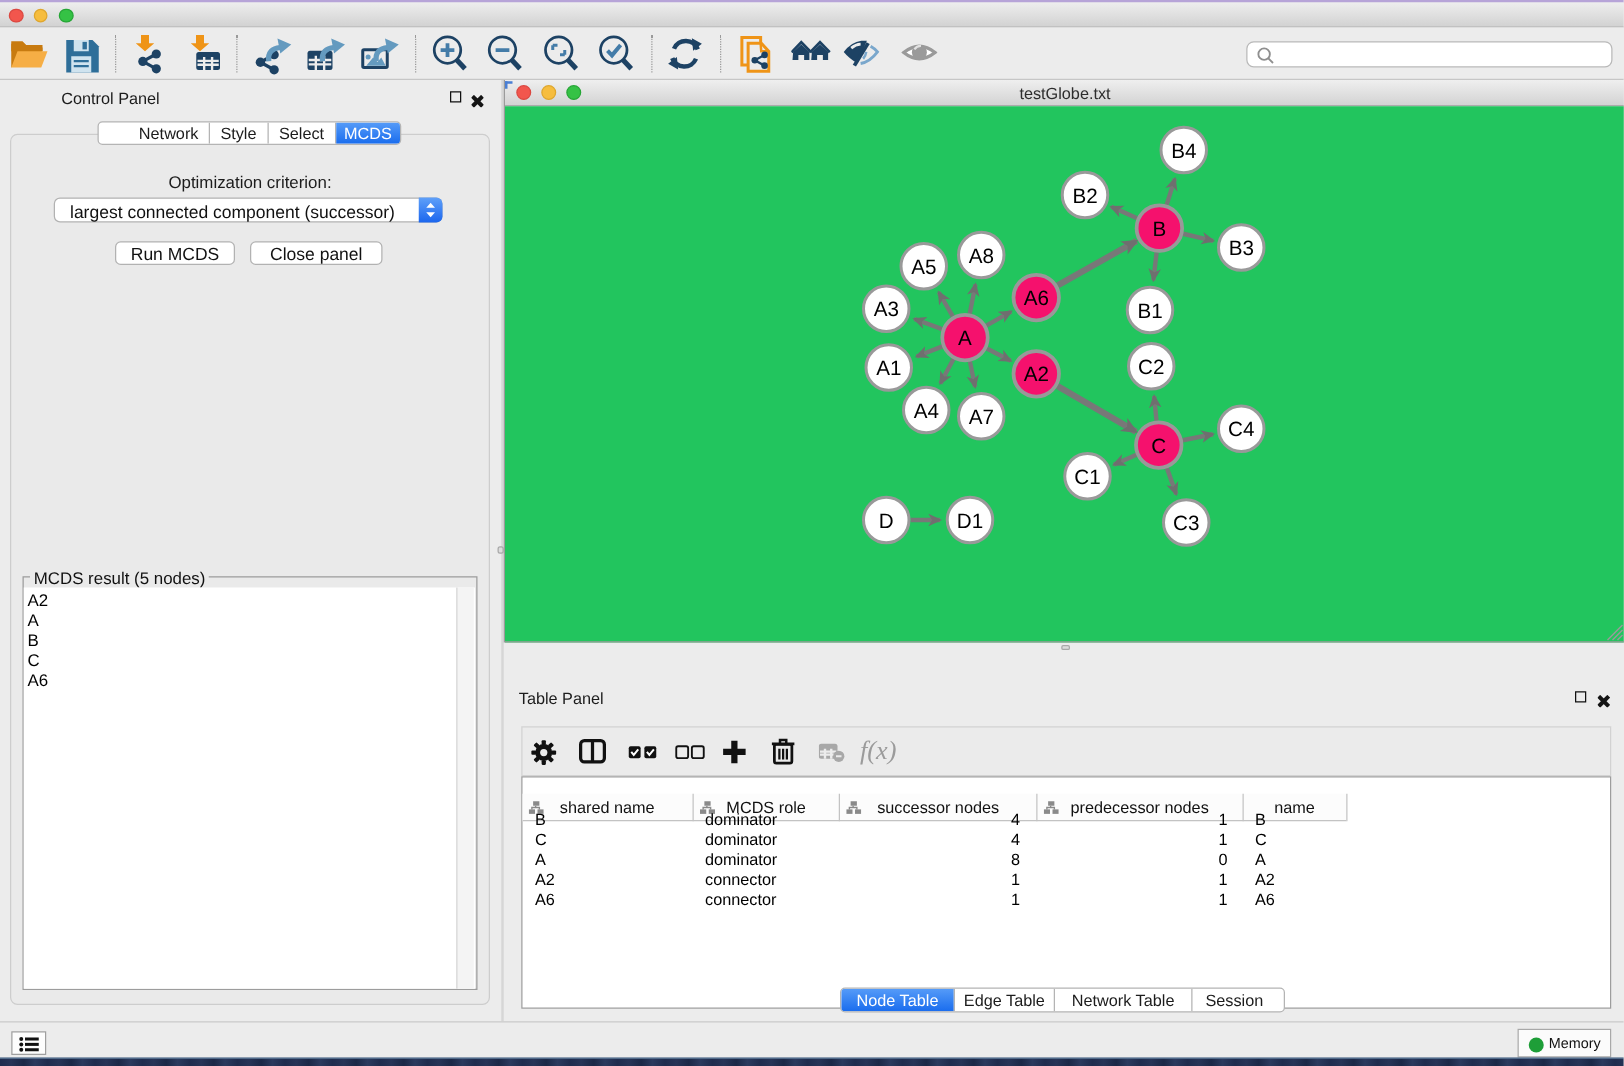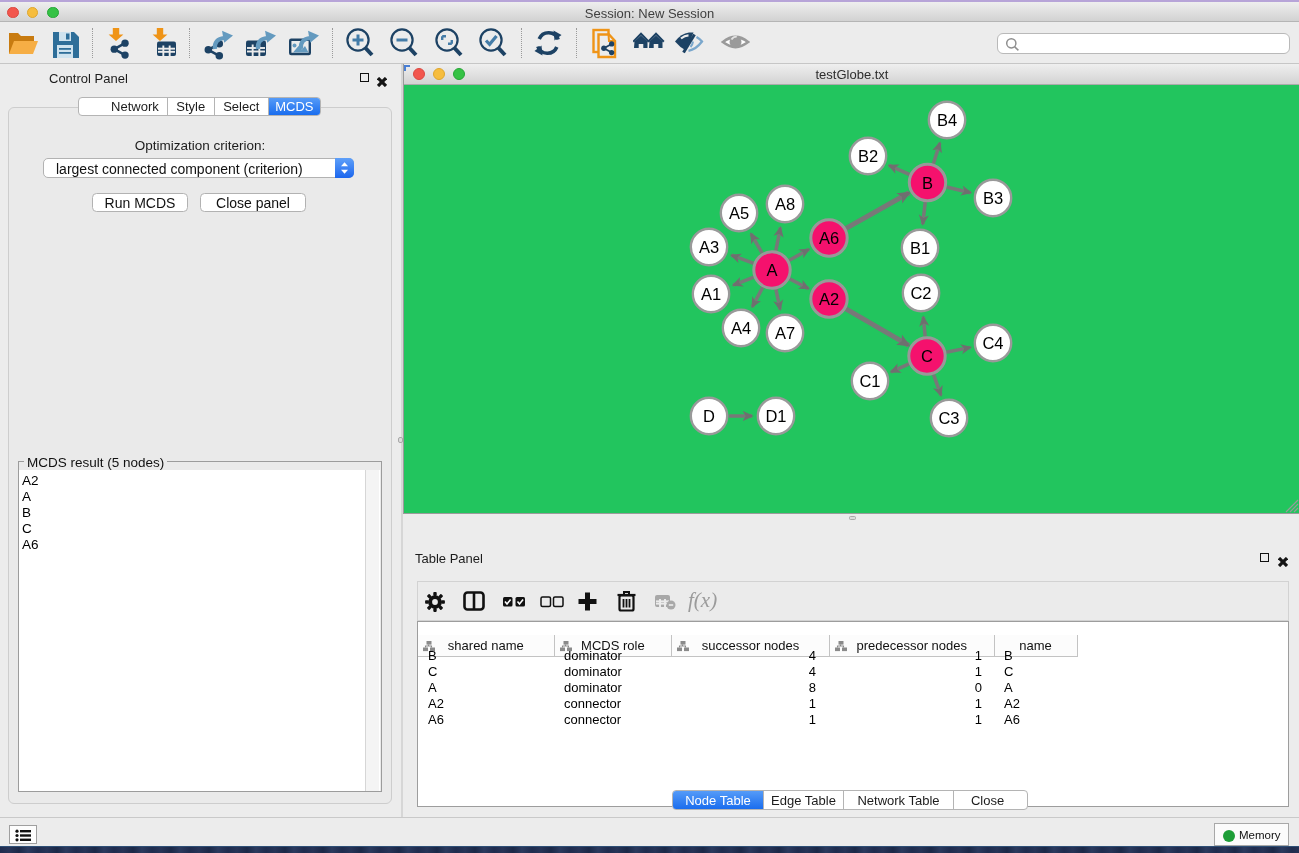--- a/index.html
+++ b/index.html
@@ -73,21 +73,20 @@
 #tabletabs { left:672px; top:790px; width:356px; }
 #tabletabs.segtabs { height:20px; }
 </style>
 </head>
 <body>
 <div id="deskstrip" class="abs"></div>
 <div id="titlebar" class="abs">
   <div class="tl t1"></div>
     <div class="tl t2"></div>
     <div class="tl t3"></div>
-  <div id="mtitle" class="abs">Session: New Session</div>
 </div>
 <div id="toolbar" class="abs">
     <svg class="ticon" style="left:7px;top:7px;width:32px;height:27px" viewBox="0 0 32 27">
       <path d="M2 4 h9 l3 3 h13 v5 h-25 z" fill="#c87b10"></path>
 <path d="M2 25 V6 h9 l3 3 h13 v3 z" fill="#c87b10"></path>
 <path d="M2 25 L7 12 h24 L26 25 z" fill="#f6ae45"></path>
     </svg>
 <svg class="ticon" style="left:50px;top:7px;width:30px;height:32px" viewBox="0 0 30 32">
       <path d="M3 3 h21 l5 5 v21 h-26 z" fill="#2e6e99"></path>
 <rect x="9" y="3" width="12" height="9" fill="#cfe3ef"></rect>
@@ -224,21 +223,21 @@
 </div>
 <div id="ctlbox" class="abs"></div>
 <div id="ctltabs" class="segtabs">
   <div class="seg" style="width:72px;">Network</div>
   <div class="seg" style="width:52px;">Style</div>
   <div class="seg" style="width:60px;">Select</div>
   <div class="seg sel" style="width:57px;">MCDS</div>
 </div>
 <div id="optlabel" class="abs">Optimization criterion:</div>
 <div id="dropdown" class="abs">
-  <div class="txt">largest connected component (criterion)</div>
+  <div class="txt">largest connected component (successor)</div>
   <div class="step">
       <svg width="19" height="20" viewBox="0 0 19 20" style="position:absolute;left:0;top:0">
         <path d="M6 8.2 L9.5 4.2 L13 8.2 z" fill="#fff"></path>
         <path d="M6 11.8 L9.5 15.8 L13 11.8 z" fill="#fff"></path>
       </svg>
     </div>
 </div>
 <div class="btn" style="left:92px; top:193px; width:96px;">Run MCDS</div>
 <div class="btn" style="left:200px; top:193px; width:106px;">Close panel</div>
 <div id="mcdsbox" class="abs"></div>
@@ -475,21 +474,21 @@
       <div class="trow" style="left:146px;top:90px;">connector</div>
       <div class="trow" style="left:254px;top:90px;width:144px;text-align:right;">1</div>
       <div class="trow" style="left:412px;top:90px;width:152px;text-align:right;">1</div>
       <div class="trow" style="left:586px;top:90px;">A6</div>
     </div>
 </div>
 <div id="tabletabs" class="segtabs">
   <div class="seg sel" style="width:91px;">Node Table</div>
   <div class="seg" style="width:80px;">Edge Table</div>
   <div class="seg" style="width:110px;">Network Table</div>
-  <div class="seg" style="width:67px;">Close</div>
+  <div class="seg" style="width:67px;">Session</div>
 </div>
 <div id="statusline" class="abs">
   <div id="listbtn">
       <svg style="position:absolute;left:5px;top:2.5px" width="17" height="13" viewBox="0 0 17 13">
         <g fill="#111">
           <circle cx="2" cy="2.2" r="1.6"></circle>
           <circle cx="2" cy="6.5" r="1.6"></circle>
           <circle cx="2" cy="10.8" r="1.6"></circle>
           <rect x="5" y="1" width="11" height="2.4"></rect>
           <rect x="5" y="5.3" width="11" height="2.4"></rect>

